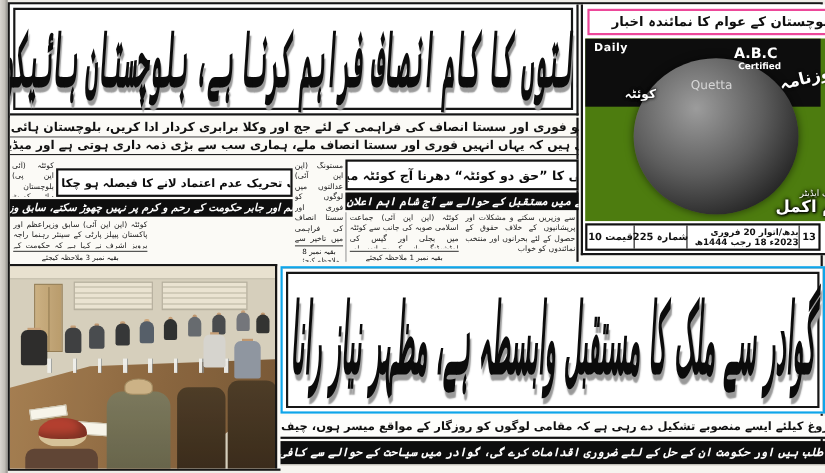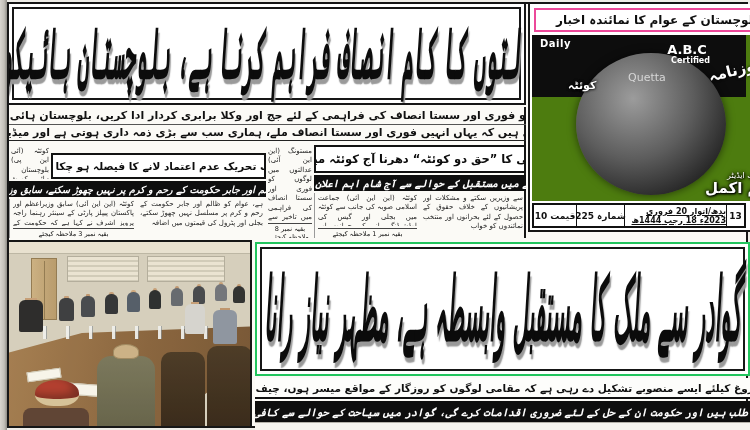--- a/index.html
+++ b/index.html
@@ -35,21 +35,21 @@
   #title-ur{left:0;top:52px;width:214px;text-align:center;font-size:66px;font-weight:bold;font-style:italic;color:#0a0a0a;
     text-shadow:-2px -2px 0 #fff,2px -2px 0 #fff,-2px 2px 0 #fff,2px 2px 0 #fff,4px 4px 3px #444;line-height:1.3;}
   #city-ur{left:36px;top:44px;color:#fff;font-size:11px;font-weight:bold;text-shadow:0 0 3px #000,0 0 3px #000;}
   #editor-box{right:6px;bottom:4px;text-align:center;color:#fff;line-height:1.15;
     text-shadow:0 0 3px #000,0 0 4px #000,1px 1px 2px #000;}
   #editor-box .lab{font-size:8px;} #editor-box .nam{font-size:15px;font-weight:bold;}
   #infobar{left:2px;top:199px;width:214px;height:25px;border:2px solid #111;display:flex;background:#fff;}
   .info-cell{display:flex;align-items:center;justify-content:center;gap:3px;font-size:9px;font-weight:bold;color:#111;
     border-left:1px solid #111;height:100%;}
   .info-cell:first-child{border-left:none;}
-  #cell-price{width:42px;} #cell-issue{width:48px;} #cell-date{flex:1;font-size:8px;text-decoration:underline;} #cell-pageno{width:18px;}
+  #cell-price{width:42px;} #cell-issue{width:48px;} #cell-date{flex:1;font-size:8px;} #cell-pageno{width:18px;}
   
   #body-band{left:0;top:103px;width:517px;height:131px;background:#fbfaf6;border-right:2px solid #161616;}
   .wide-line{left:0;width:517px;height:17px;padding:0 5px;font-size:11px;font-weight:bold;color:#111;
     white-space:nowrap;overflow:hidden;display:flex;align-items:center;justify-content:center;}
   #court-line1{top:0;} #court-line2{top:17px;border-top:1px solid #555;border-bottom:1px solid #222;}
   .subhead-box{border:2px solid #121212;background:#fff;display:flex;align-items:center;justify-content:center;
     font-weight:bold;color:#0d0d0d;overflow:hidden;white-space:nowrap;}
   .black-bar{background:#0e0e0e;color:#fefefe;display:flex;align-items:center;justify-content:center;
     font-weight:bold;font-style:italic;overflow:hidden;white-space:nowrap;}
   #jamaat-block{left:305px;top:38px;width:212px;height:93px;}
@@ -80,21 +80,21 @@
     background:repeating-linear-gradient(90deg,rgba(244,246,248,.95) 0 3px,rgba(130,140,150,.65) 3px 4px,rgba(0,0,0,0) 4px 23px);}
   #tissue-box{left:106px;top:120px;width:27px;height:12px;background:#7fa8c9;border-radius:2px;border:1px solid #5d83a3;}
   .paper{background:#fdfcf7;border:1px solid #cfcabb;}
   #cap-red{left:26px;top:138px;width:44px;height:26px;background:#b23428;border-radius:50% 50% 42% 42%;
     border-bottom:7px solid #d9c49c;box-shadow:inset -6px -4px 8px rgba(0,0,0,.35);}
   #fg-left-body{left:14px;top:166px;width:66px;height:20px;background:#55392e;border-radius:8px 8px 0 0;}
   #fg-center-cap{left:104px;top:102px;width:26px;height:15px;background:#cdb388;border-radius:50% 50% 30% 30%;border:1px solid #9e8760;}
   #fg-center-body{left:88px;top:114px;width:58px;height:72px;background:linear-gradient(180deg,#74735a,#5d5c46);border-radius:14px 14px 0 0;}
   .chair{background:linear-gradient(180deg,#41301f,#2b1d11);border-radius:10px 10px 2px 2px;}
   
-  #headline-2-box{left:246px;top:238px;width:495px;height:134px;background:#fff;border:2px solid #22c55e;
+  #headline-2-box{left:246px;top:238px;width:495px;height:134px;background:#fff;border:2px solid #0ea5e9;
     box-shadow:inset 0 0 0 3px #fff,inset 0 0 0 5px #161616;display:flex;align-items:center;justify-content:center;overflow:hidden;}
   #headline-2-box .cal{white-space:nowrap;font-weight:bold;font-style:italic;color:#0b0b0b;
     font-size:34px;transform:scale(0.62,2.6);text-shadow:2px 2px 1px #999;}
   #gwadar-line1{left:246px;top:374px;width:495px;height:21px;background:#fdfdfb;border-bottom:2px solid #111;
     display:flex;align-items:center;justify-content:center;font-size:10.5px;font-weight:bold;color:#101010;white-space:nowrap;overflow:hidden;}
   #gwadar-line2{left:246px;top:397px;width:495px;height:21px;font-size:10.5px;}
   #bottom-strip{left:246px;top:418px;width:495px;height:8px;background:#f6f4ef;border-top:1px solid #b5b2aa;}
 </style>
 </head>
 <body>
@@ -164,23 +164,20 @@
 
       <div class="abs" id="raja-block">
         <div class="abs micro rtl" style="left:2px;top:2px;width:38px;height:32px;">کوئٹہ (آئی این پی) بلوچستان ہائی کورٹ کے سینئر جج جسٹس عبداللہ بلوچ نے کہا ہے کہ عدالتوں کا کام انصاف فراہم کرنا ہے، لوگوں کو فوری اور سستا انصاف کی فراہمی کے لئے جج اور وکلا برابری کردار ادا کریں</div>
         <div class="abs subhead-box rtl" id="raja-head">حکومت کیخلاف تحریک عدم اعتماد لانے کا فیصلہ ہو چکا ہے، راجہ پرویز</div>
         <div class="abs black-bar rtl" id="raja-bar">عوام کو ظالم اور جابر حکومت کے رحم و کرم پر نہیں چھوڑ سکتے، سابق وزیراعظم کی</div>
         <div class="abs col-row" style="left:0;top:54px;width:257px;height:39px;">
           <div class="col" style="width:128px;">
             <div class="micro rtl" style="height:26px;">کوئٹہ (این این آئی) سابق وزیراعظم اور پاکستان پیپلز پارٹی کے سینئر رہنما راجہ پرویز اشرف نے کہا ہے کہ حکومت کے خلاف تحریک عدم اعتماد لانے کا فیصلہ ہو چکا</div>
             <div class="more-note rtl">بقیہ نمبر 3 ملاحظہ کیجئے</div>
           </div>
-          <div class="col" style="width:129px;">
-            <div class="micro rtl" style="height:35px;">ہے، عوام کو ظالم اور جابر حکومت کے رحم و کرم پر مسلسل نہیں چھوڑ سکتے، بجلی اور پٹرول کی قیمتوں میں اضافہ</div>
-          </div>
         </div>
       </div>
     </div>
 
     <div class="abs" id="photo">
       <div class="abs" id="ceiling"></div>
       <div class="abs window" id="window1"></div>
       <div class="abs window" id="window2"></div>
       <div class="abs" id="cabinet"></div>
 

